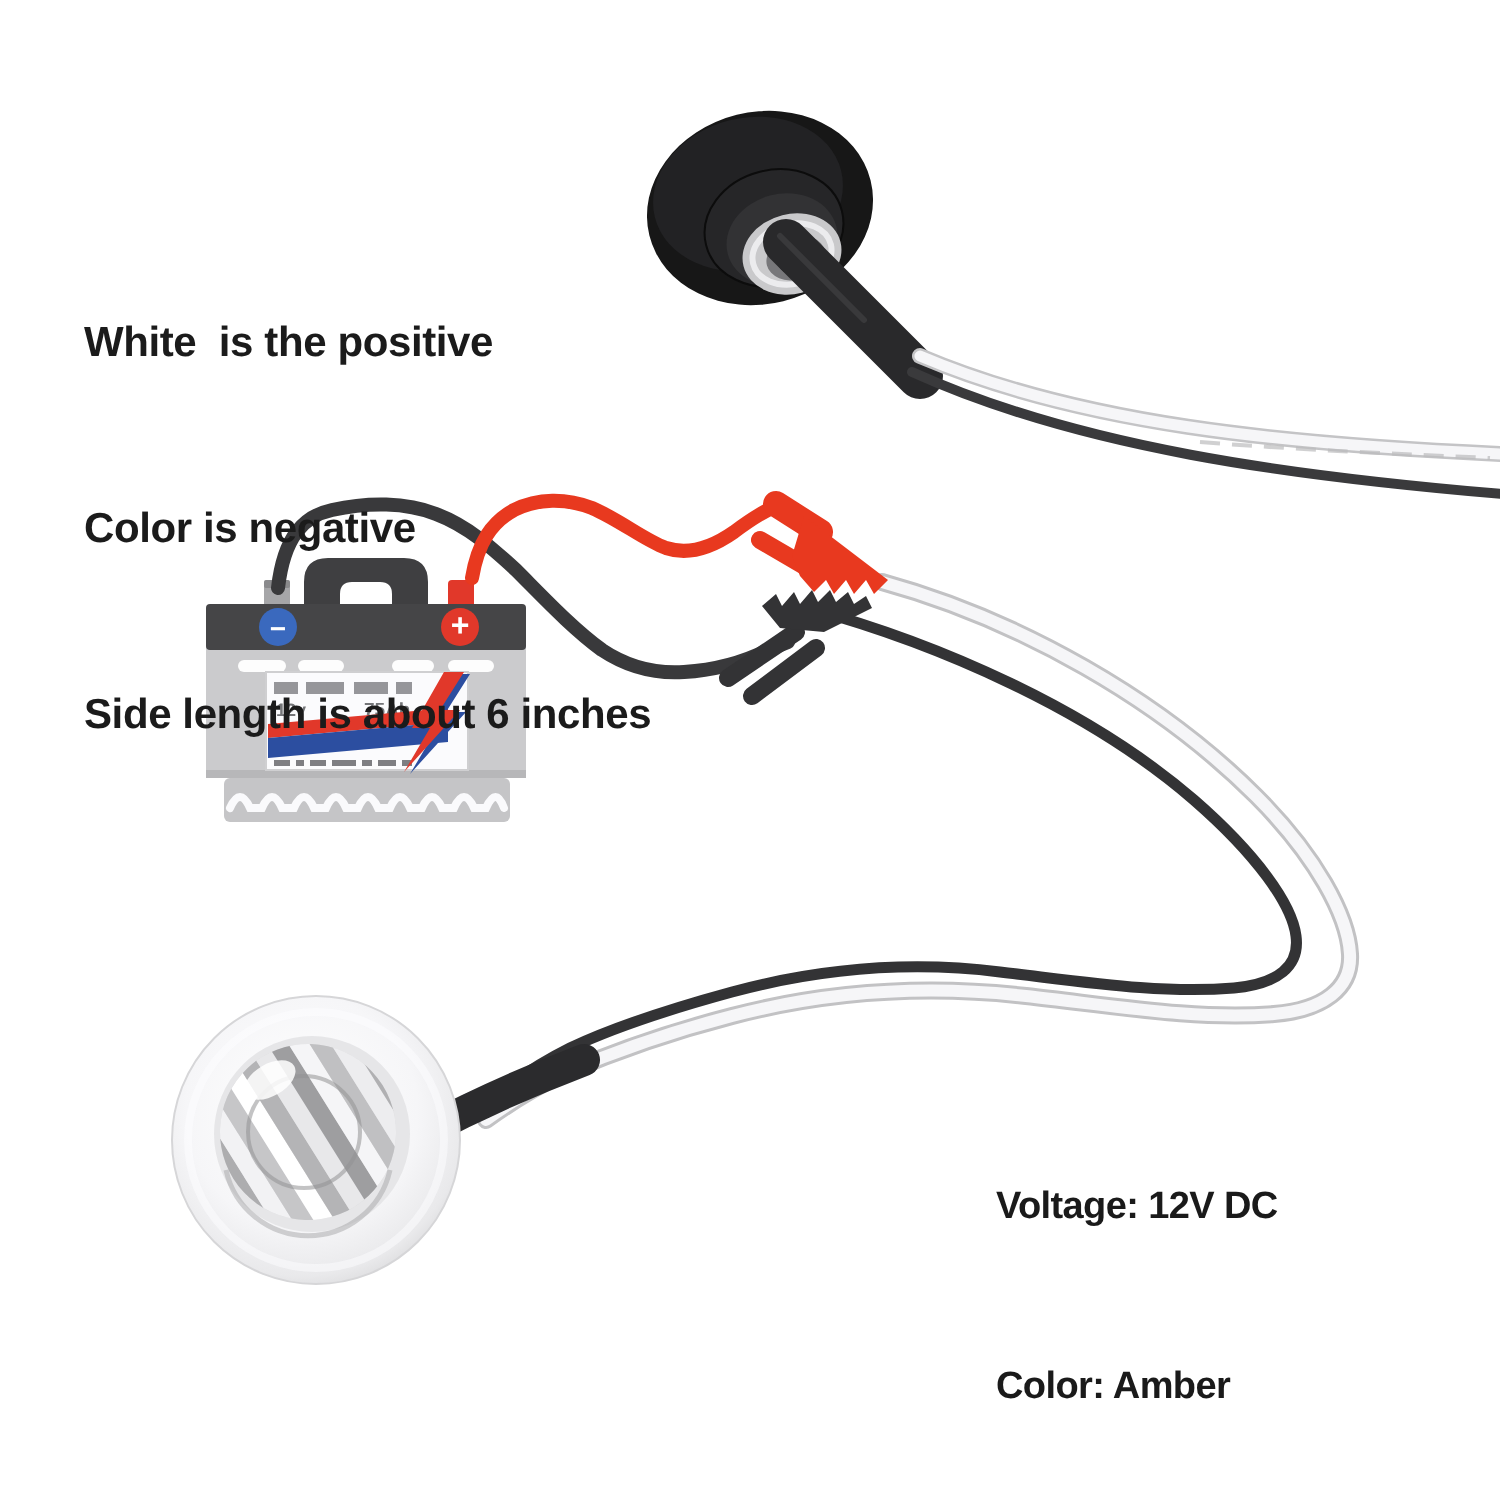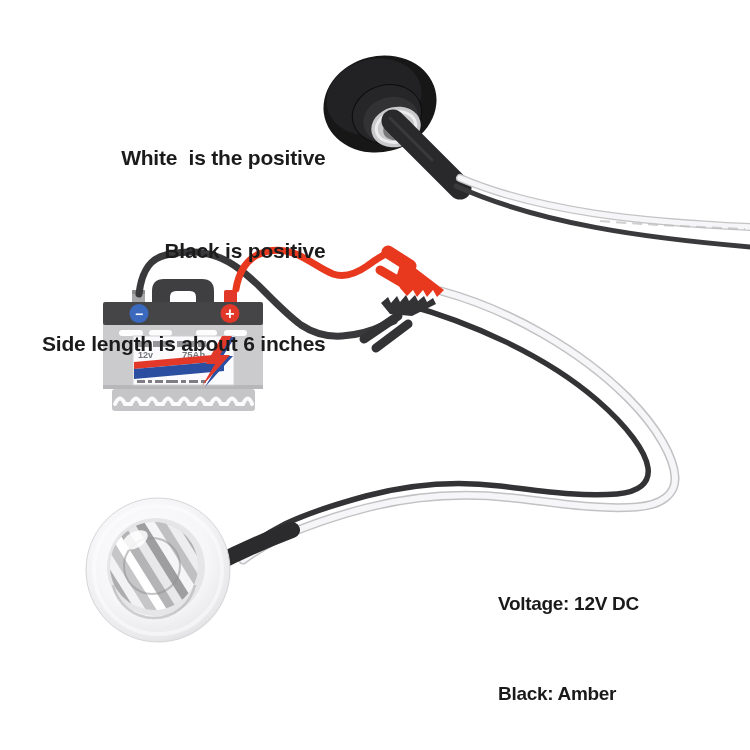--- a/index.html
+++ b/index.html
@@ -2,23 +2,23 @@
 <html><head>
 <meta charset="utf-8">
 <style>
   html,body{margin:0;padding:0;background:#fff;}
   .canvas{
     position:relative;width:750px;height:750px;background:#ffffff;
     overflow:hidden;font-family:"Liberation Sans",sans-serif;
   }
   .scene{position:absolute;left:0;top:0;width:750px;height:750px;}
   .notes{
-    position:absolute;left:42px;top:80px;
+    position:absolute;left:42px;top:94px;
     font-weight:700;font-size:21px;line-height:31px;color:#1b1b1b;
-    letter-spacing:-0.2px;white-space:pre-wrap;text-align:right;
+    letter-spacing:-0.2px;white-space:pre-wrap;
   }
   .specs{
     position:absolute;left:498px;top:529px;
     font-weight:700;font-size:19px;line-height:30px;color:#1a1a1a;
     letter-spacing:-0.3px;white-space:pre-wrap;
   }
   .svgtext{font-family:"Liberation Sans",sans-serif;font-weight:700;}
 </style>
 </head>
 <body>
@@ -151,26 +151,26 @@
         <rect x="196" y="514" width="9" height="104" fill="#b0b0b2"></rect>
       </g>
       <circle cx="152" cy="566" r="28" fill="none" stroke="#919193" stroke-width="2" opacity="0.55"></circle>
       <path d="M113,585 A42,42 0 0,0 195,585" fill="none" stroke="#a5a5a7" stroke-width="2.5" opacity="0.5"></path>
       <ellipse cx="135" cy="540" rx="14" ry="8" fill="#ffffff" opacity="0.85" transform="rotate(-30 135 540)"></ellipse>
     </g>
   </svg>
 
   <div class="notes">
     <div>White  is the positive</div>
-    <div>Black is positive</div>
+    <div>Color is negative</div>
     <div>Side length is about 6 inches</div>
   </div>
 
   <div class="specs">
     <div>Voltage: 12V DC</div>
-    <div>Black: Amber</div>
+    <div>Color: Amber</div>
     
     
     
     
   </div>
 
 </div>
 
 </body></html>

